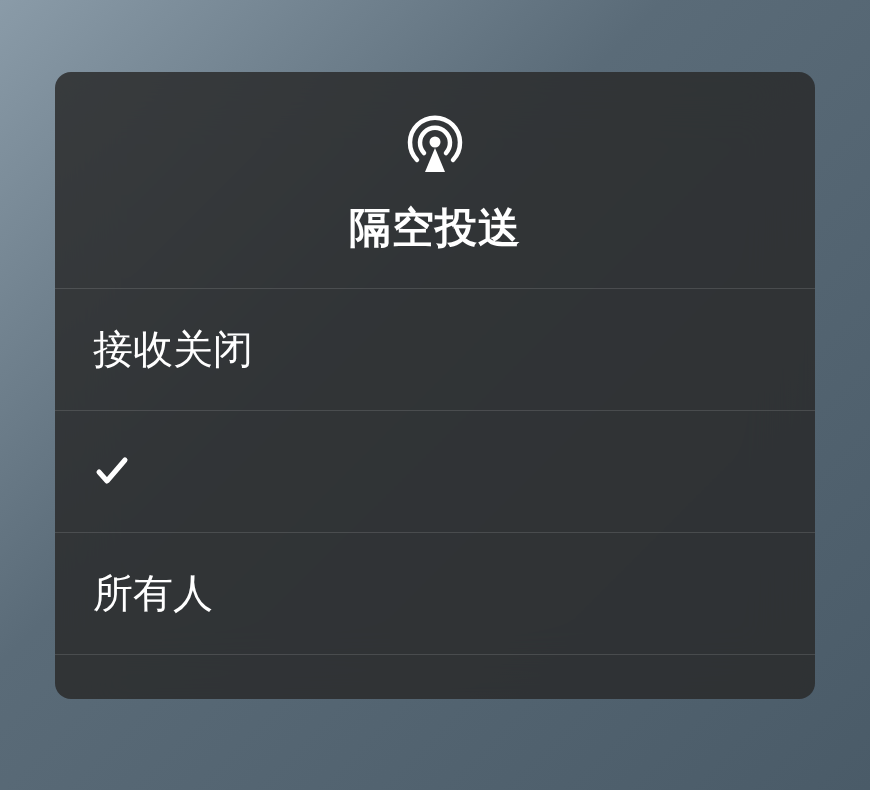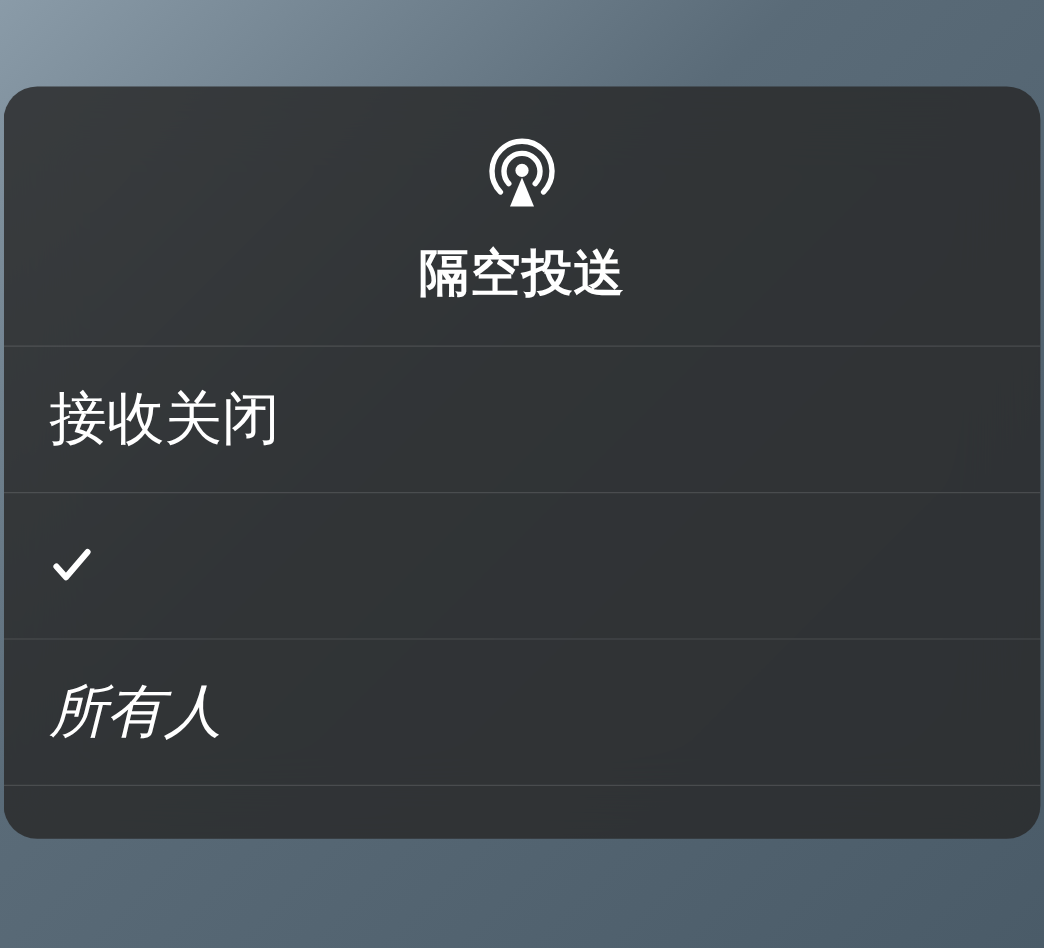--- a/index.html
+++ b/index.html
@@ -13,24 +13,24 @@
       height: 790px;
       background: linear-gradient(135deg, #8a9ba8 0%, #5a6b78 40%, #4a5b68 100%);
       display: flex;
       align-items: center;
       justify-content: center;
       font-family: -apple-system, BlinkMacSystemFont, "PingFang SC", "Helvetica Neue", sans-serif;
       overflow: hidden;
     }
     
     .airdrop-panel {
-      width: 864px;
+      width: 760px;
       background: rgba(40, 40, 40, 0.82);
       backdrop-filter: blur(30px);
-      border-radius: 28px;
+      border-radius: 16px;
       overflow: hidden;
       position: relative;
       top: -10px;
     }
     
     .panel-header {
       display: flex;
       flex-direction: column;
       align-items: center;
       padding: 40px 0 32px 0;
@@ -60,26 +60,25 @@
       align-items: center;
       justify-content: space-between;
       padding: 0 38px;
       height: 122px;
       border-bottom: 1px solid rgba(255, 255, 255, 0.12);
       cursor: pointer;
     }
     
     .option-item:last-child {
       border-bottom: 1px solid rgba(255, 255, 255, 0.12);
-      font-style: italic;
     }
     
     .option-label {
       color: #ffffff;
-      font-size: 48px;
+      font-size: 40px;
       font-weight: 400;
     }
     
     .checkmark-icon {
       width: 38px;
       height: 38px;
       flex-shrink: 0;
     }
     
     .panel-footer-space {

